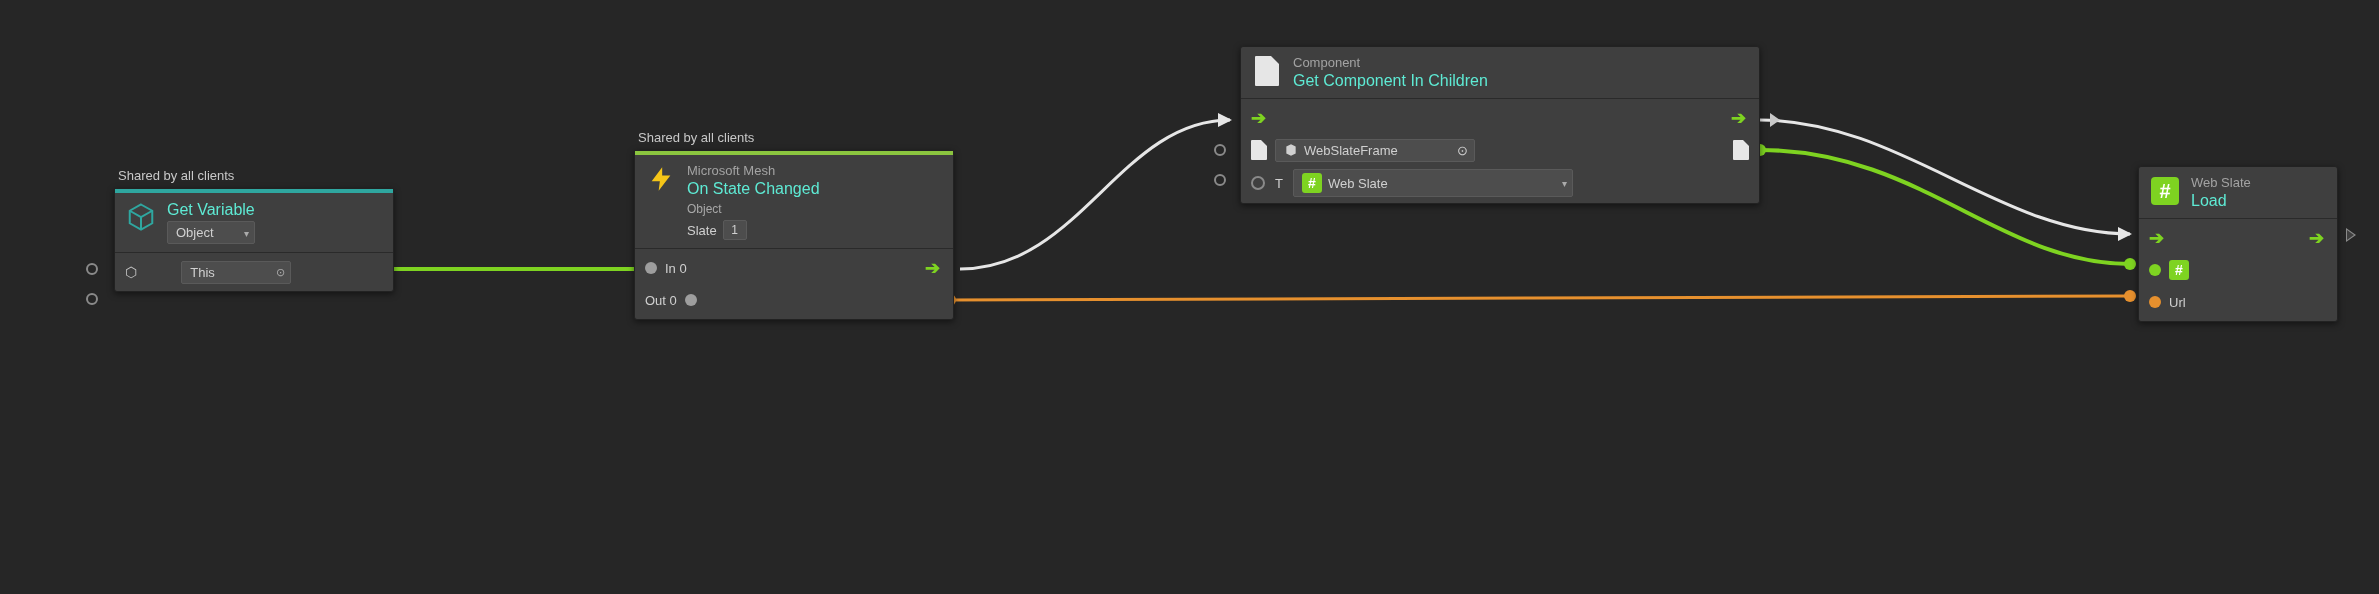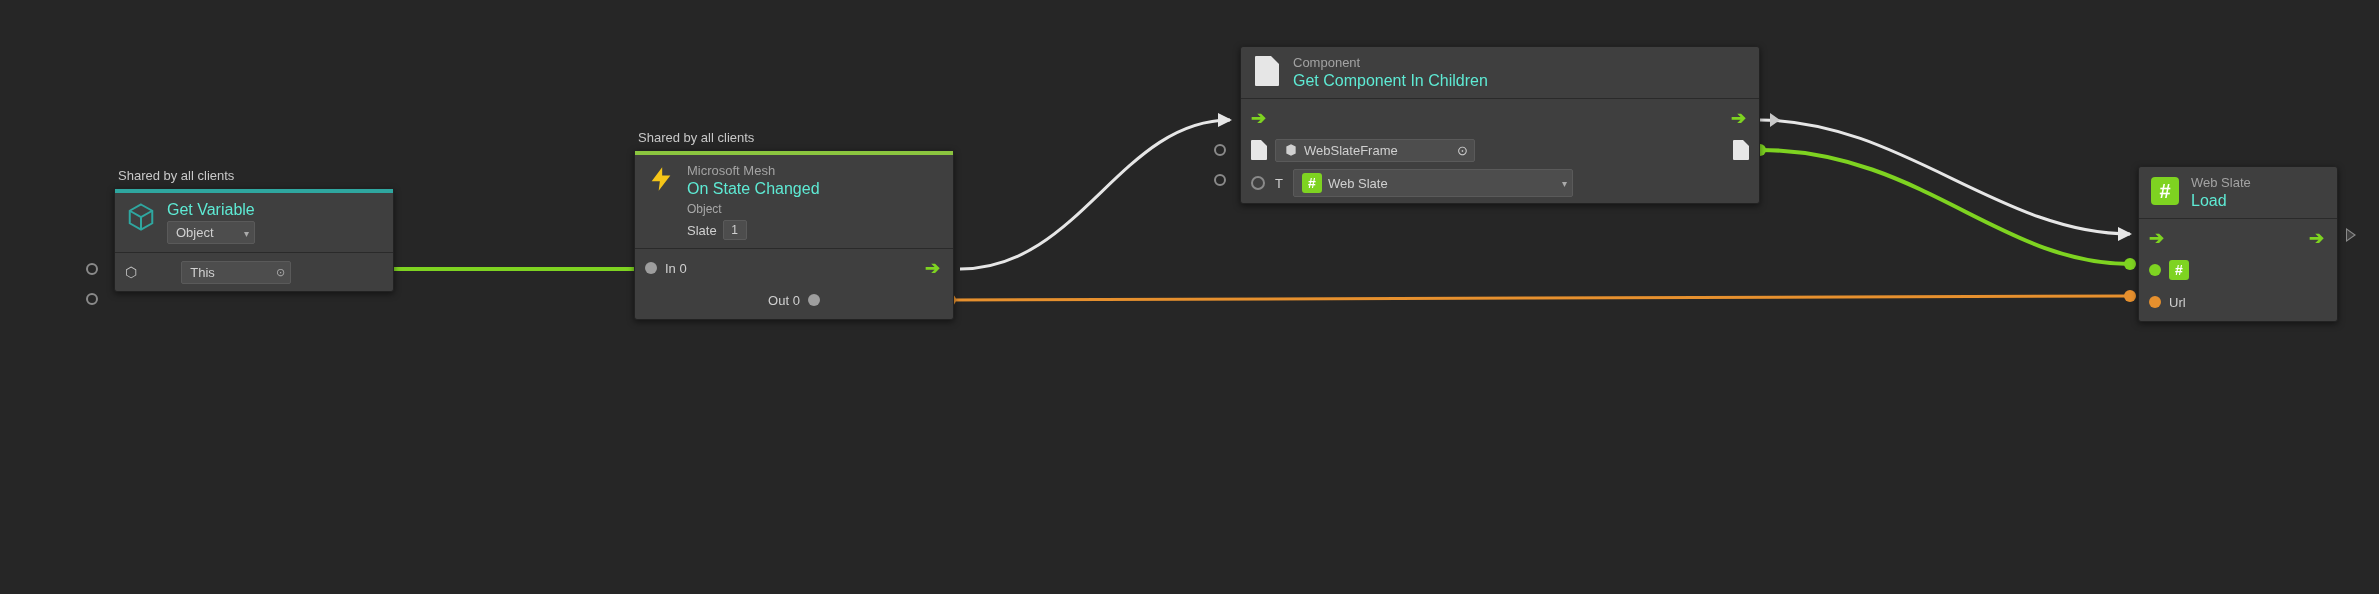--- a/index.html
+++ b/index.html
@@ -43,21 +43,21 @@
   .header .event-label { color: #a8a8a8; font-size: 12px; margin-top: 2px; }
   .header .values-row { display: flex; align-items: center; gap: 6px; margin-top: 2px; }
   .small-input {
     background: #4d4d4d; border: 1px solid #5a5a5a;
     color: #d0d0d0; font-size: 12px;
     width: 24px; height: 20px; text-align: center;
     border-radius: 2px;
   }
   .body { padding: 6px 10px; display: flex; flex-direction: column; gap: 6px; }
   .row { display: flex; align-items: center; gap: 8px; min-height: 26px; }
-  .row.right { justify-content: center; }
+  .row.right { justify-content: flex-start; }
   .row.split { justify-content: space-between; }
   .port {
     width: 12px; height: 12px; border-radius: 50%;
     background: #7a7a7a;
     flex-shrink: 0;
   }
   .port.hollow { background: transparent; border: 2px solid #8a8a8a; width: 12px; height: 12px; }
   .port.green { background: #7ed321; }
   .port.orange { background: #e6902e; }
   .port.gray { background: #9e9e9e; }

